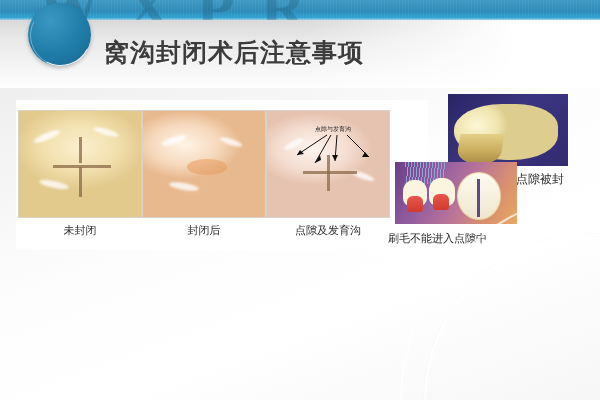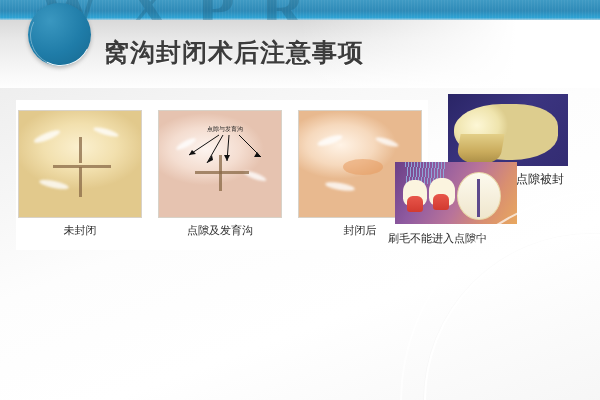--- a/index.html
+++ b/index.html
@@ -57,21 +57,21 @@
     font-size:25px;font-weight:bold;color:#3c3c3c;
     letter-spacing:1px;white-space:nowrap;
     text-shadow:0 1px 0 rgba(255,255,255,.85);
   }
 
   
   .figure-panel{
     position:absolute;left:16px;top:100px;width:412px;height:150px;
     background:#ffffff;
   }
-  .photo-row{position:absolute;left:2px;top:10px;display:flex;gap:16px;}
+  .photo-row{position:absolute;left:2px;top:10px;display:flex;gap:0;}
   .photo-cell{width:124px;}
   .photo{
     width:124px;height:108px;position:relative;overflow:hidden;
     border:1px solid #d8d2c8;box-sizing:border-box;
   }
   .photo-caption{
     text-align:center;font-size:11px;color:#2d2d2d;margin-top:5px;
     font-family:"Liberation Sans","DejaVu Sans",sans-serif;
   }
 
@@ -193,20 +193,30 @@
       <div class="photo-cell">
         <div class="photo tooth-a">
           <div class="gloss" style="left:14px;top:22px;width:28px;height:7px;transform:rotate(-22deg);"></div>
           <div class="gloss" style="left:74px;top:18px;width:26px;height:6px;transform:rotate(16deg);"></div>
           <div class="gloss" style="left:20px;top:70px;width:30px;height:7px;transform:rotate(12deg);"></div>
           <div class="fissure" style="left:60px;top:26px;width:3px;height:26px;"></div>
           <div class="fissure" style="left:34px;top:54px;width:58px;height:3px;"></div>
           <div class="fissure" style="left:60px;top:56px;width:3px;height:30px;"></div>
         </div>
         <div class="photo-caption">未封闭</div>
+      </div>
+
+      <div class="photo-cell">
+        <div class="photo tooth-c">
+          <div class="gloss" style="left:18px;top:26px;width:26px;height:7px;transform:rotate(-18deg);"></div>
+          <div class="gloss" style="left:76px;top:28px;width:24px;height:6px;transform:rotate(18deg);"></div>
+          <div class="gloss" style="left:26px;top:72px;width:30px;height:7px;transform:rotate(10deg);"></div>
+          <div style="position:absolute;left:44px;top:48px;width:40px;height:16px;border-radius:50%;background:#e79a5e;opacity:.55;"></div>
+        </div>
+        <div class="photo-caption">封闭后</div>
       </div>
 
       <div class="photo-cell">
         <div class="photo tooth-b">
           <div class="annot" style="left:48px;top:14px;">点隙与发育沟</div>
           <svg width="124" height="108" style="position:absolute;left:0;top:0;">
             <g stroke="#111" stroke-width="1" fill="none">
               <path d="M60,24 L30,44"></path>
                 <path d="M30,44 l7,-1 l-4,-4" fill="#111" stroke="none"></path>
               <path d="M64,24 L48,52"></path>
@@ -218,30 +228,20 @@
             </g>
           </svg>
           <div class="gloss" style="left:16px;top:30px;width:22px;height:6px;transform:rotate(-28deg);"></div>
           <div class="gloss" style="left:84px;top:62px;width:24px;height:6px;transform:rotate(20deg);"></div>
           <div class="fissure" style="left:60px;top:44px;width:3px;height:36px;"></div>
           <div class="fissure" style="left:36px;top:60px;width:54px;height:3px;"></div>
         </div>
         <div class="photo-caption">点隙及发育沟</div>
       </div>
 
-      <div class="photo-cell">
-        <div class="photo tooth-c">
-          <div class="gloss" style="left:18px;top:26px;width:26px;height:7px;transform:rotate(-18deg);"></div>
-          <div class="gloss" style="left:76px;top:28px;width:24px;height:6px;transform:rotate(18deg);"></div>
-          <div class="gloss" style="left:26px;top:72px;width:30px;height:7px;transform:rotate(10deg);"></div>
-          <div style="position:absolute;left:44px;top:48px;width:40px;height:16px;border-radius:50%;background:#e79a5e;opacity:.55;"></div>
-        </div>
-        <div class="photo-caption">封闭后</div>
-      </div>
-
     </div>
   </div>
 
   <div class="illus-top">
     <div class="molar"></div>
     <div class="molar-root"></div>
   </div>
   <div class="illus-label-top">点隙被封</div>
 
   <div class="illus-bot">

